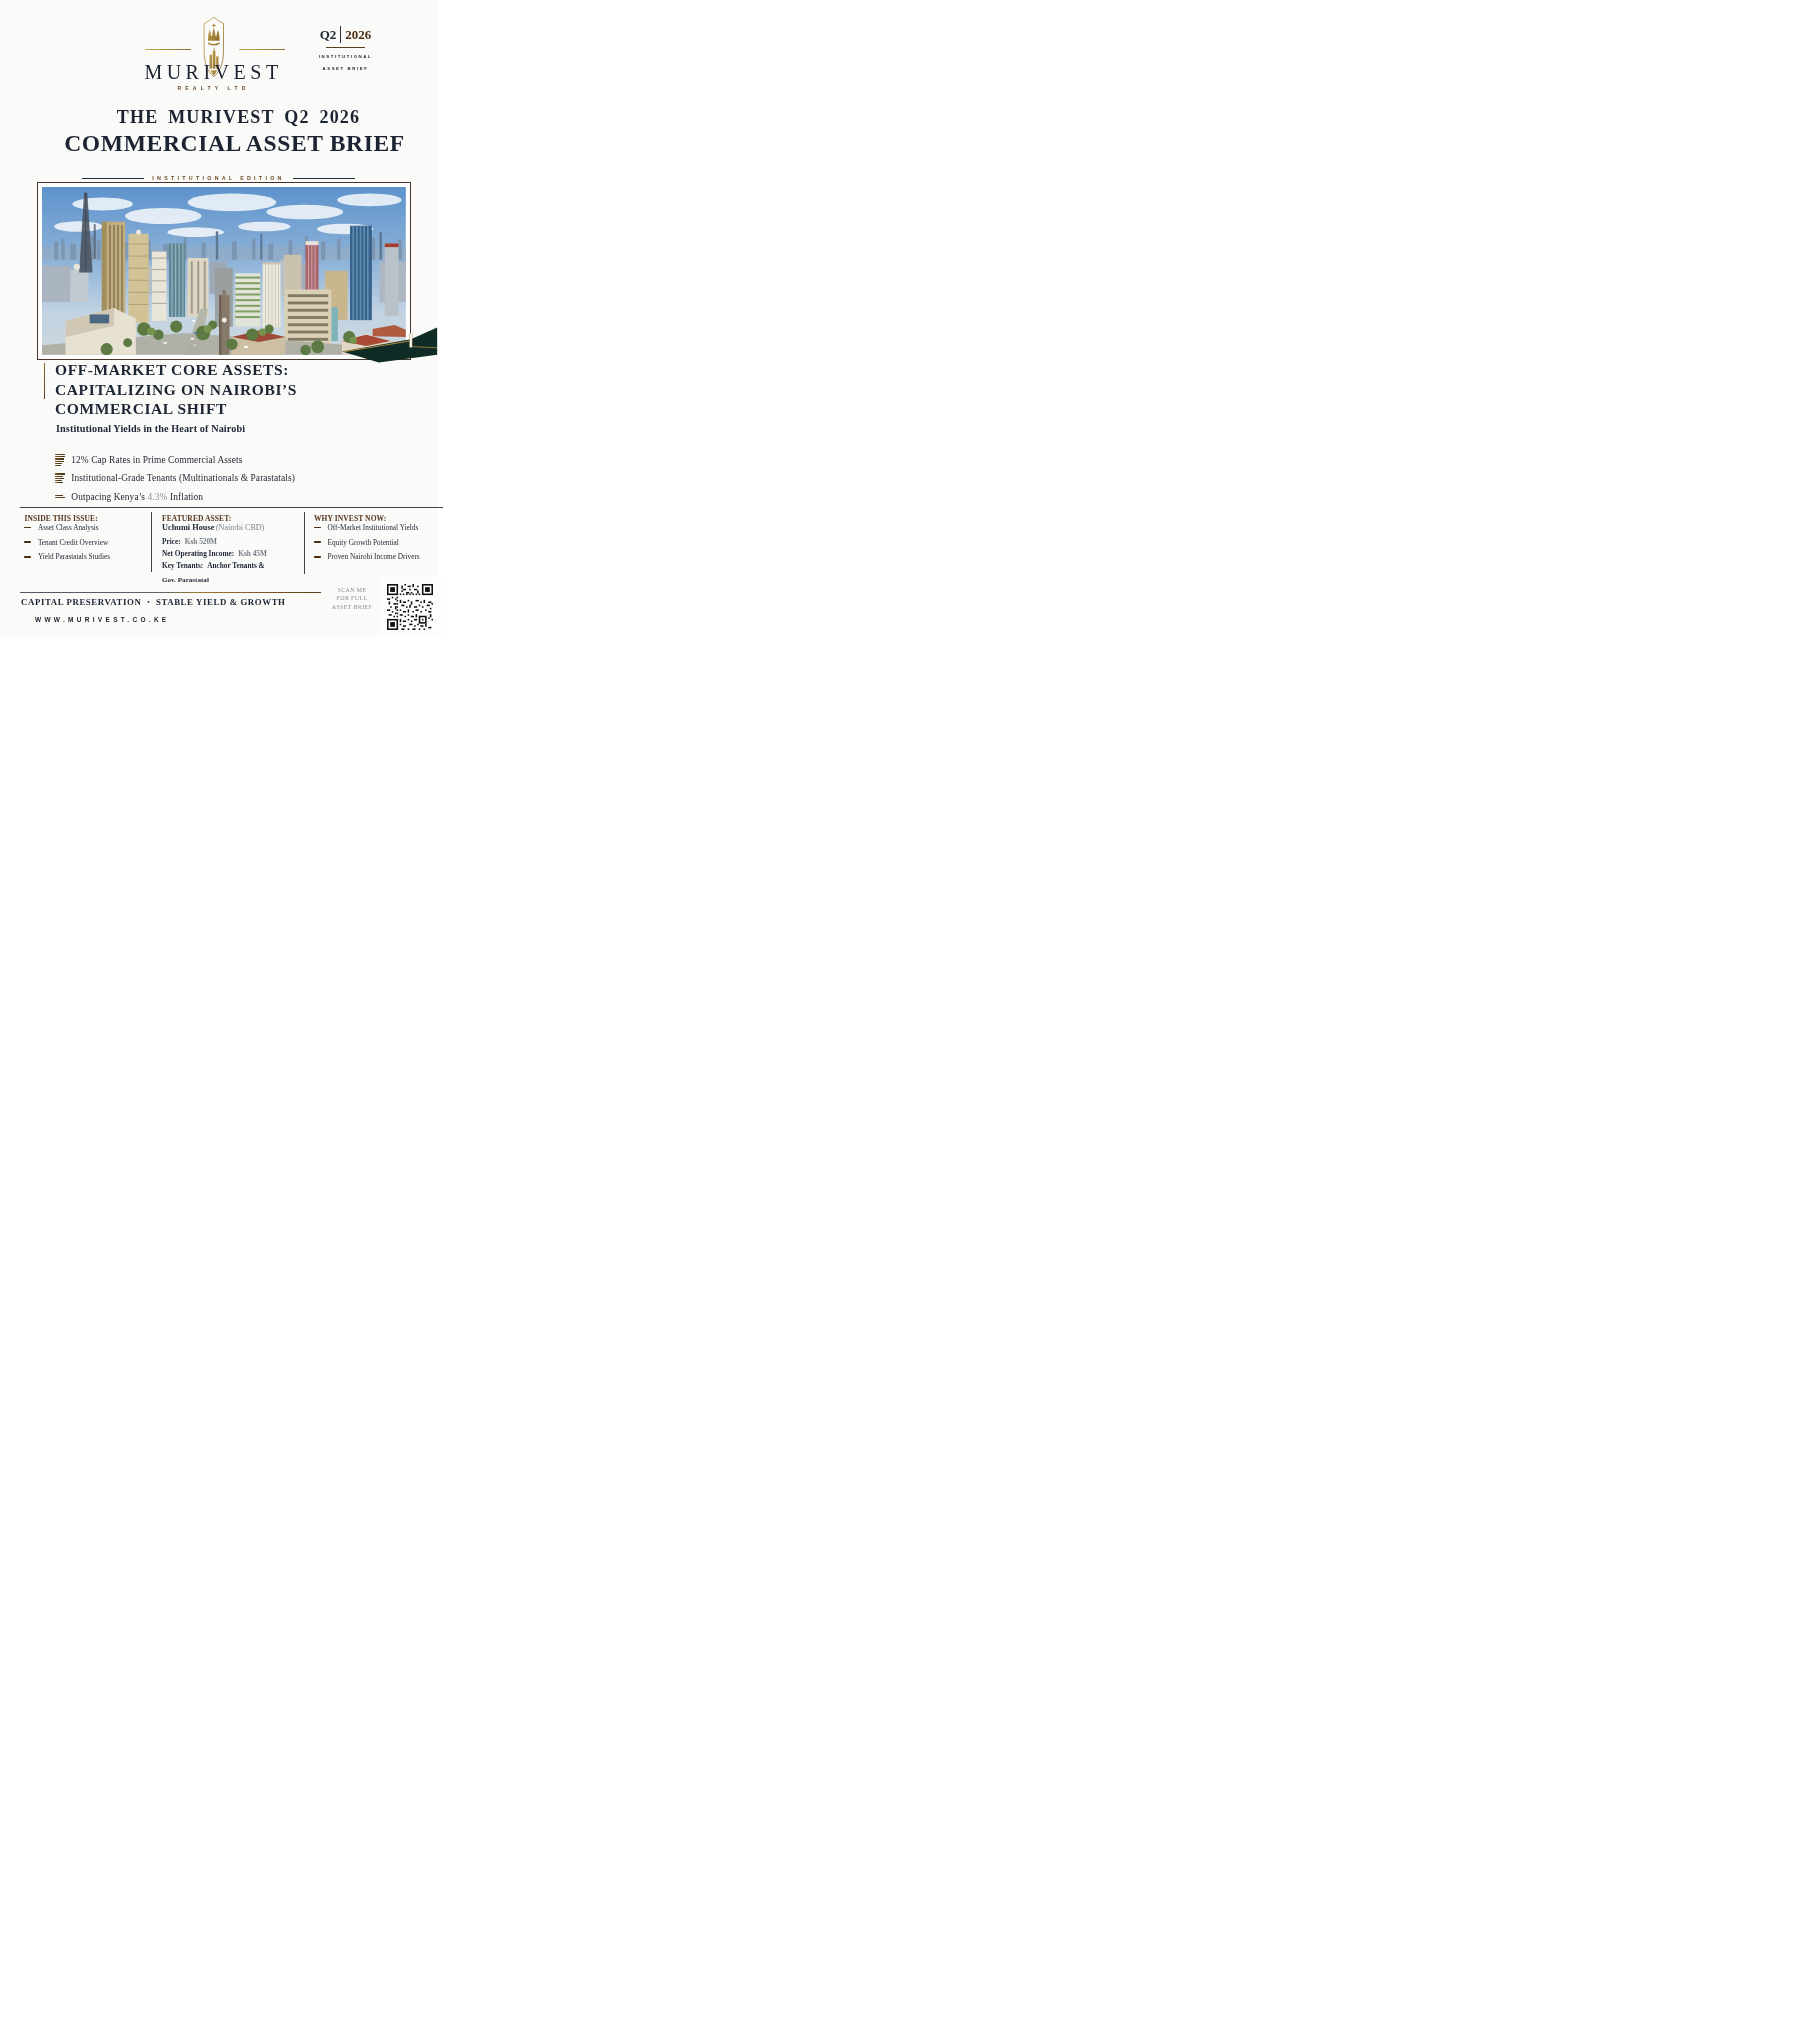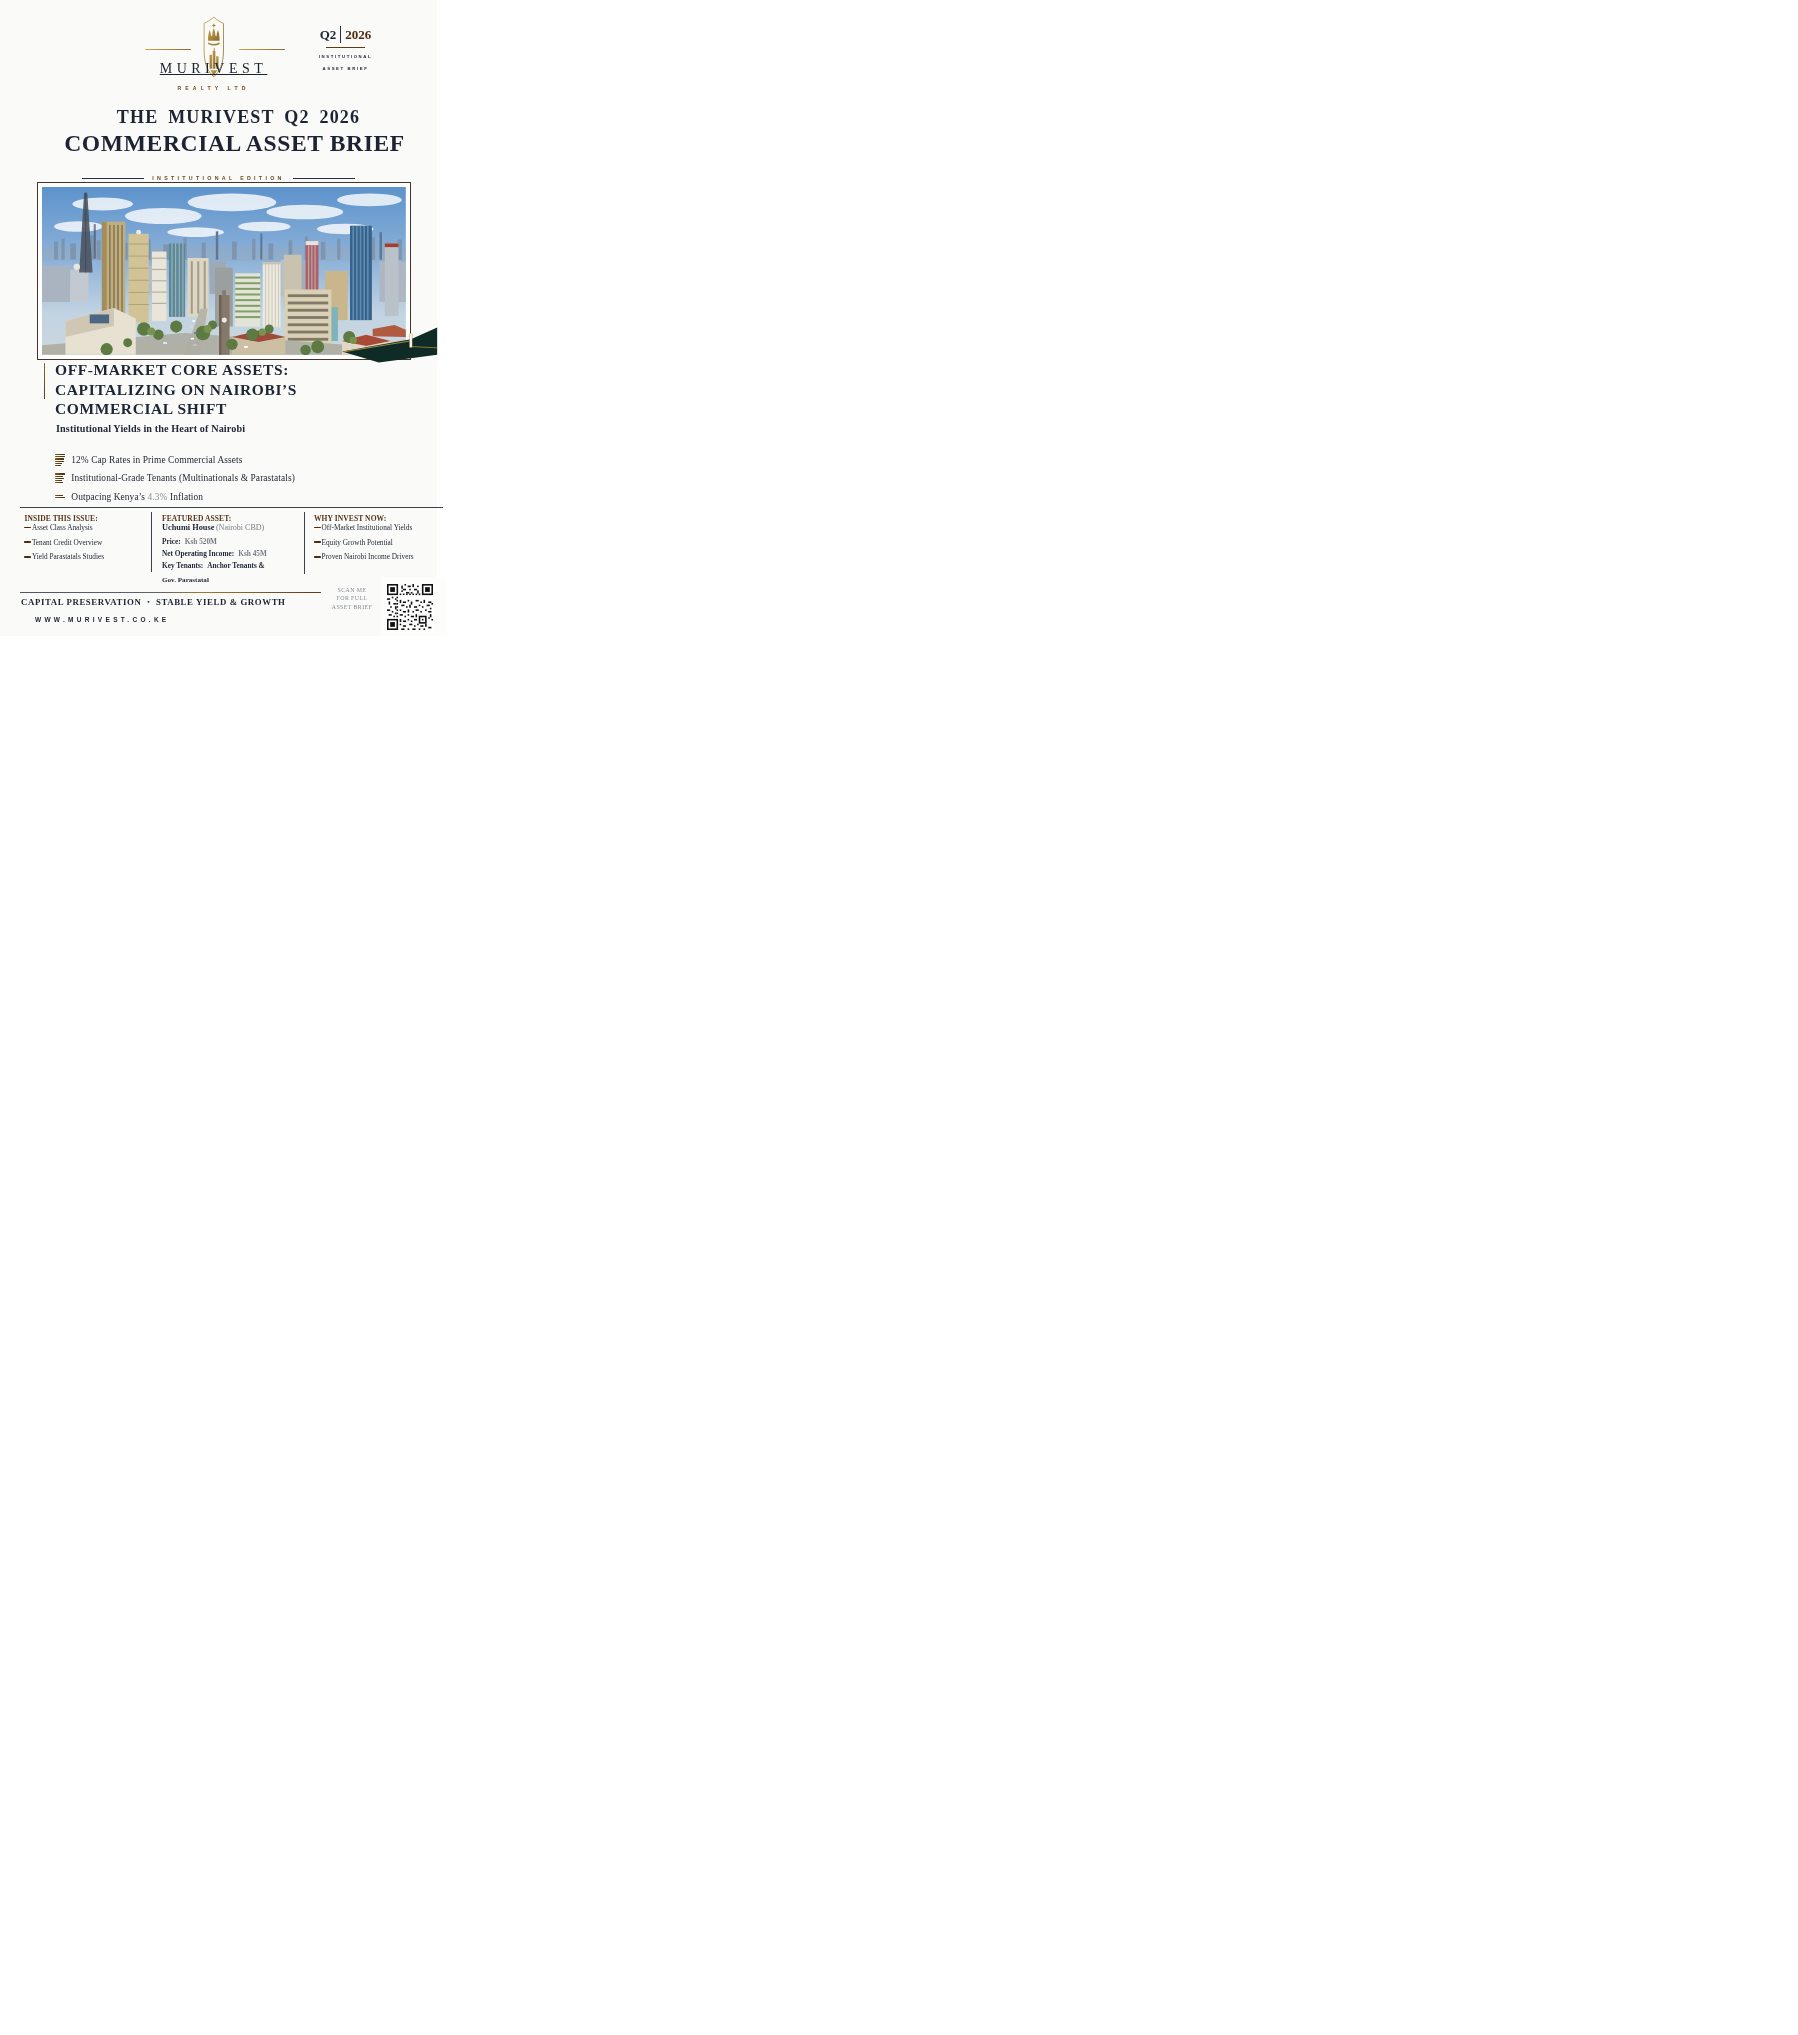--- a/index.html
+++ b/index.html
@@ -10,21 +10,21 @@
     font-family:"Liberation Serif", serif; color:#1d2533;
   }
   .right-margin { position:absolute; right:0; top:0; width:13px; height:100%; background:#ffffff; }
 
   
   .shield { position:absolute; left:202px; top:16.3px; width:23.6px; height:62px; }
   .gold-line { position:absolute; top:49px; width:46px; height:1.2px;
     background:linear-gradient(90deg,#caa54f,#8a6a2c); border-radius:0.8px; }
   .gold-line.l { left:145px; } .gold-line.r { left:239px; }
   .brand-name { position:absolute; left:123px; top:61px; width:181px; text-align:center;
-    font-size:14px; letter-spacing:4.5px; color:#1b2230;text-decoration:underline; }
+    font-size:20px; letter-spacing:4.5px; color:#1b2230; }
   .brand-sub { position:absolute; left:123px; top:85px; width:181px; text-align:center;
     font-family:"Liberation Sans", sans-serif; font-weight:bold;
     font-size:5.1px; letter-spacing:4.1px; color:#6e4b22; }
 
   .issue { position:absolute; left:317px; top:26px; width:57px; text-align:center; }
   .issue-row { display:flex; justify-content:center; align-items:center; gap:4.1px; }
   .issue-q { font-size:13px; font-weight:bold; color:#1c2433; }
   .issue-bar { width:0.8px; height:17px; background:#2a3140; }
   .issue-y { font-size:13px; font-weight:bold; color:#4e2d13; }
   .issue-rule { margin:4.1px auto 0; width:39px; height:1.2px; background:#5d3a1a; }
@@ -70,21 +70,21 @@
   .rule1 { position:absolute; left:20.4px; top:507px; width:423px; height:1.2px; background:#3b424c; }
   .vdiv { position:absolute; width:0.8px; background:#3a414b; }
   .vdiv.d1 { left:151px; top:512px; height:60px; }
   .vdiv.d2 { left:304px; top:512px; height:62px; }
   .col { position:absolute; top:514px; }
   .col.c1 { left:24.4px;  width:122px; }
   .col.c2 { left:162px; width:138px; }
   .col.c3 { left:314px; width:120px; }
   .col-head { font-size:7.5px; font-weight:bold; letter-spacing:0.1px; color:#54331a; margin-bottom:0; }
   .col ul { list-style:none; }
-  .col li { display:flex; align-items:center; gap:1px; margin-bottom:5.7px; }
+  .col li { display:flex; align-items:center; gap:7px; margin-bottom:5.7px; }
   .dash { flex:0 0 auto; width:6.5px; height:1.8px; background:#4a2c12; border-radius:0.8px; }
   .item-text { font-size:7.3px; color:#1d2433; }
   .fa-name-row { margin-bottom:4.5px; }
   .fa-name { font-size:8.3px; font-weight:bold; color:#1c2433; }
   .fa-loc { font-size:8px; color:#7a8089; }
   .fa-row { margin-bottom:3.3px; display:flex; gap:4.1px; align-items:baseline; flex-wrap:wrap; }
   .fa-label { font-size:7.3px; font-weight:bold; color:#1c2433; }
   .fa-value { font-size:7.3px; font-weight:bold; color:#767c86; }
   .fa-value.dark { color:#1c2433; }
   .fa-line2 { width:100%; text-align:left; padding-right:4.1px; font-size:7.1px;

